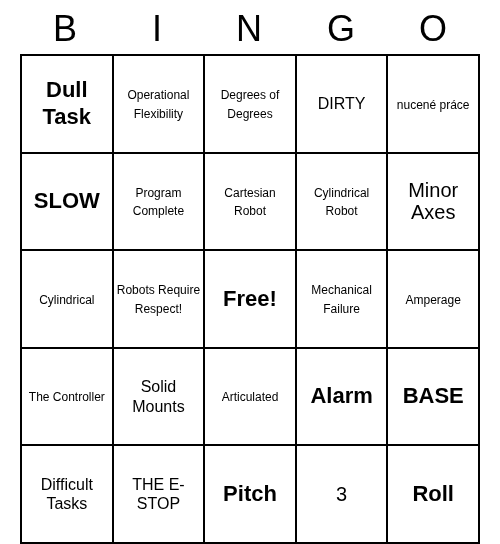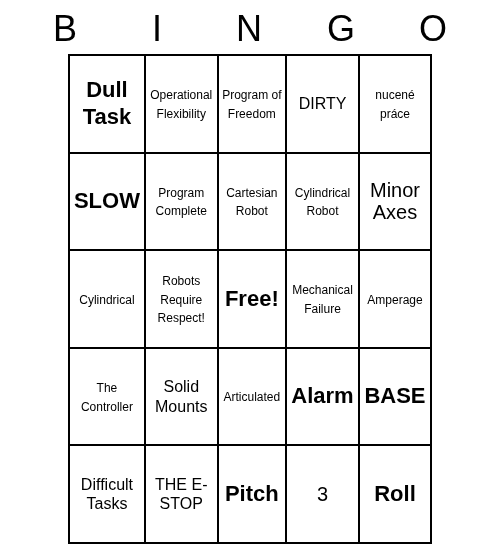--- a/index.html
+++ b/index.html
@@ -19,21 +19,21 @@
       margin-bottom: 4px;
     }
     .bingo-header-cell {
       flex: 1;
       text-align: center;
       font-size: 36px;
       font-weight: normal;
       letter-spacing: 2px;
     }
     .bingo-table {
-      width: 364px;
+      width: 460px;
       border-collapse: collapse;
       flex: 1;
     }
     .bingo-table td {
       border: 2px solid #000;
       text-align: center;
       vertical-align: middle;
       padding: 4px 2px;
       width: 92px;
       height: 88px;
@@ -72,21 +72,21 @@
     <div class="bingo-header-cell">N</div>
     <div class="bingo-header-cell">G</div>
     <div class="bingo-header-cell">O</div>
   </div>
 
 <table class="bingo-table">
   <tbody id="bingo-body">
   <tr>
         <td><span class="cell-large">Dull Task</span></td>
         <td><span class="cell-small">Operational Flexibility</span></td>
-        <td><span class="cell-small">Program of Freedom</span></td>
+        <td><span class="cell-small">Degrees of Degrees</span></td>
         <td><span class="cell-medium">DIRTY</span></td>
         <td><span class="cell-small">nucené práce</span></td>
       </tr>
       <tr>
         <td><span class="cell-large">SLOW</span></td>
         <td><span class="cell-small">Program Complete</span></td>
         <td><span class="cell-small">Cartesian Robot</span></td>
         <td><span class="cell-small">Cylindrical Robot</span></td>
         <td><span class="cell-xlarge">Minor Axes</span></td>
       </tr>

